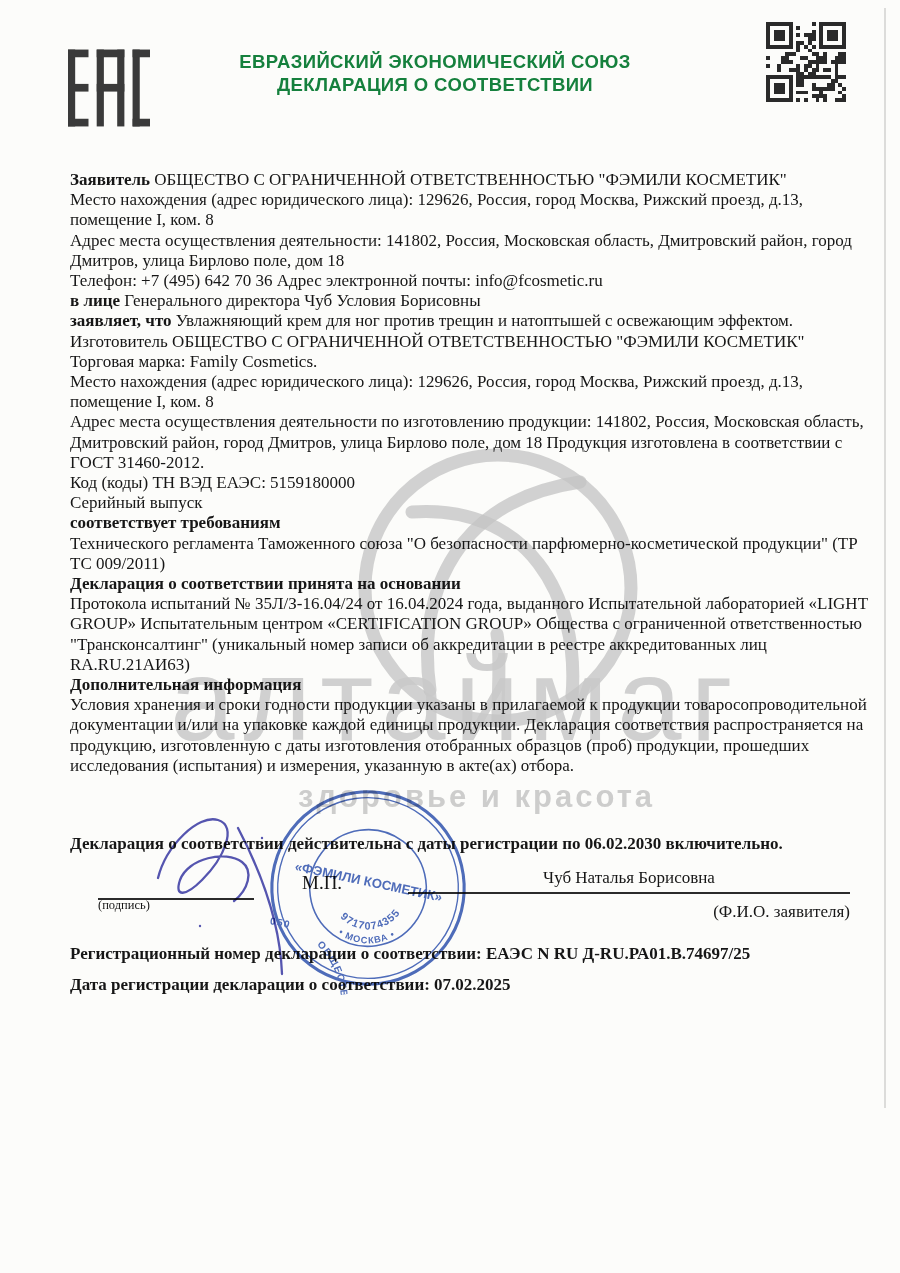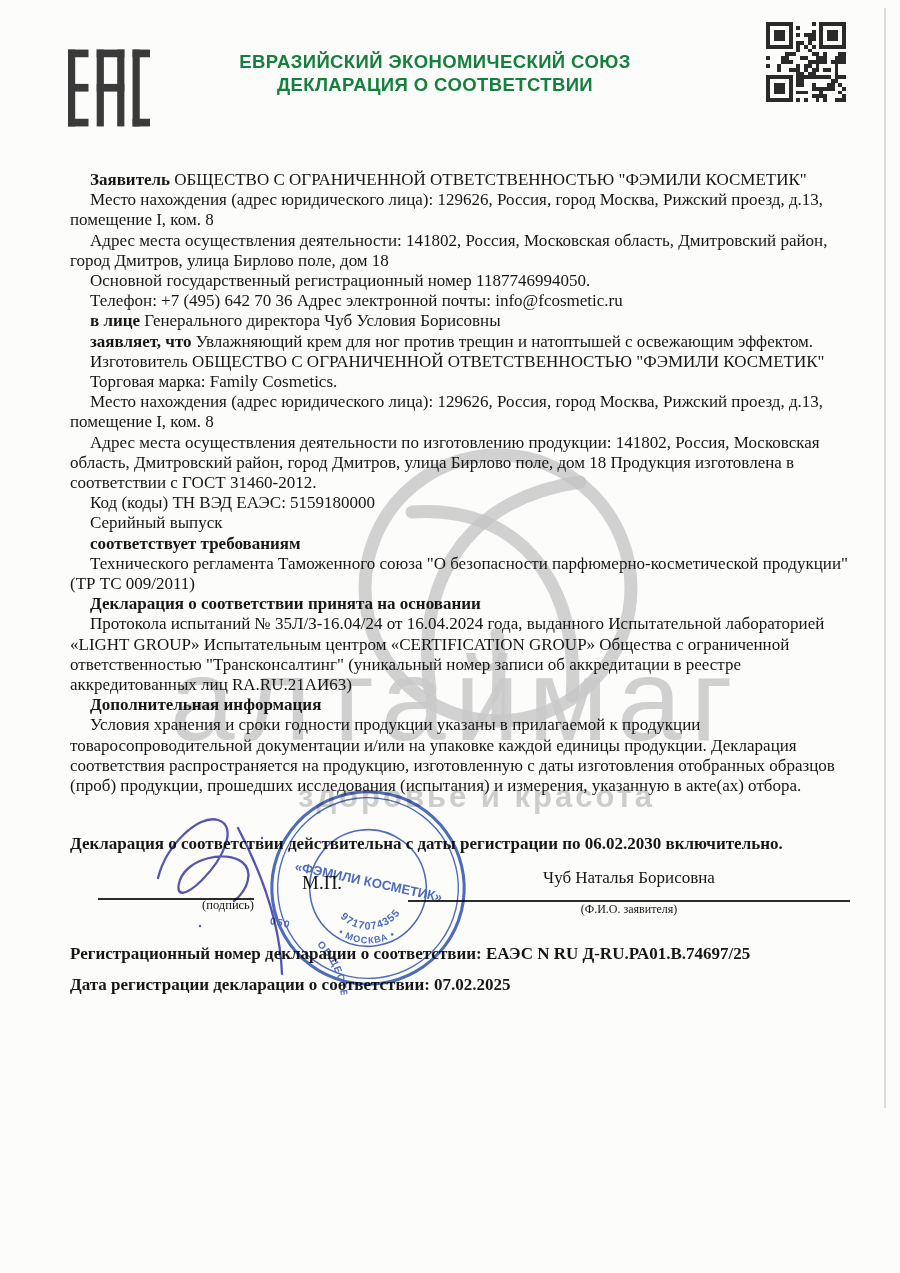--- a/index.html
+++ b/index.html
@@ -24,35 +24,35 @@
     font-size:116px;line-height:1;letter-spacing:9px;color:#c9c9c9;opacity:.85;
   }
   .wm-tagline{
     left:298px;top:779px;font-family:"Liberation Sans","DejaVu Sans",sans-serif;
     font-weight:bold;font-size:31px;letter-spacing:3px;color:#c5c5c5;opacity:.85;
   }
   
   .doc{position:absolute;z-index:2;left:70px;top:170px;width:800px;
        font-size:17px;line-height:20.2px;}
   .doc p{margin:0;}
-  .doc b{font-weight:bold;margin-left:20px;}
+  .doc b{font-weight:bold;}
   
   .bottom{position:absolute;z-index:2;left:70px;top:834px;width:800px;font-size:17px;}
   .validity{font-weight:bold;margin:0;}
   .sigrow{position:relative;height:78px;}
   .sig-line{
     position:absolute;left:28px;top:44px;width:156px;border-bottom:2px solid #2b2b2b;
   }
-  .sig-cap{position:absolute;left:28px;top:44px;width:156px;text-align:right;
+  .sig-cap{position:absolute;left:28px;top:44px;width:156px;text-align:left;
            font-size:12.5px;}
   .mp{position:absolute;left:232px;top:18px;font-size:19px;}
   .fio{position:absolute;left:338px;top:14px;width:442px;text-align:center;
-       padding-bottom:12px;border-bottom:2px solid #2b2b2b;font-size:17px;}
-  .fio-cap{position:absolute;left:338px;top:48px;width:442px;text-align:center;
-           font-size:12px;}
+       padding-bottom:4px;border-bottom:2px solid #2b2b2b;font-size:17px;}
+  .fio-cap{position:absolute;left:338px;top:48px;width:442px;text-align:right;
+           font-size:17px;}
   .regline{font-weight:bold;margin:0;}
   .regnum{margin-top:12px;}
   .regdate{margin-top:11px;}
   
   .stamp{position:absolute;z-index:3;left:266px;top:786px;width:204px;height:204px;
          transform:rotate(-8deg);opacity:.9;mix-blend-mode:multiply;}
   .scribble{position:absolute;z-index:3;left:140px;top:806px;width:170px;height:175px;
             opacity:.9;mix-blend-mode:multiply;}
   .edge{position:absolute;z-index:4;left:884px;top:8px;width:2px;height:1100px;
         background:#dcdcda;}
@@ -217,21 +217,20 @@
         <rect x="0" y="14" width="7" height="7" fill="#2a2a2a"></rect>
         <rect x="1" y="15" width="5" height="5" fill="#fcfcfa"></rect>
         <rect x="2" y="16" width="3" height="3" fill="#2a2a2a"></rect>
       </svg>
   </div>
 
   <div class="doc">
     <p><b>Заявитель</b><span> ОБЩЕСТВО С ОГРАНИЧЕННОЙ ОТВЕТСТВЕННОСТЬЮ "ФЭМИЛИ КОСМЕТИК"</span></p>
     <p><b></b><span>Место нахождения (адрес юридического лица): 129626, Россия, город Москва, Рижский проезд, д.13, помещение I, ком. 8</span></p>
     <p><b></b><span>Адрес места осуществления деятельности: 141802, Россия, Московская область, Дмитровский район, город Дмитров, улица Бирлово поле, дом 18</span></p>
-    <p><b></b><span>Основной государственный регистрационный номер 1187746994050.</span></p>
     <p><b></b><span>Телефон: +7 (495) 642 70 36 Адрес электронной почты: info@fcosmetic.ru</span></p>
     <p><b>в лице</b><span> Генерального директора Чуб Условия Борисовны</span></p>
     <p><b>заявляет, что</b><span> Увлажняющий крем для ног против трещин и натоптышей с освежающим эффектом.</span></p>
     <p><b></b><span>Изготовитель ОБЩЕСТВО С ОГРАНИЧЕННОЙ ОТВЕТСТВЕННОСТЬЮ "ФЭМИЛИ КОСМЕТИК"</span></p>
     <p><b></b><span>Торговая марка: Family Cosmetics.</span></p>
     <p><b></b><span>Место нахождения (адрес юридического лица): 129626, Россия, город Москва, Рижский проезд, д.13, помещение I, ком. 8</span></p>
     <p><b></b><span>Адрес места осуществления деятельности по изготовлению продукции: 141802, Россия, Московская область, Дмитровский район, город Дмитров, улица Бирлово поле, дом 18 Продукция изготовлена в соответствии с ГОСТ 31460-2012.</span></p>
     <p><b></b><span>Код (коды) ТН ВЭД ЕАЭС: 5159180000</span></p>
     <p><b></b><span>Серийный выпуск</span></p>
     <p><b>соответствует требованиям</b><span></span></p>

